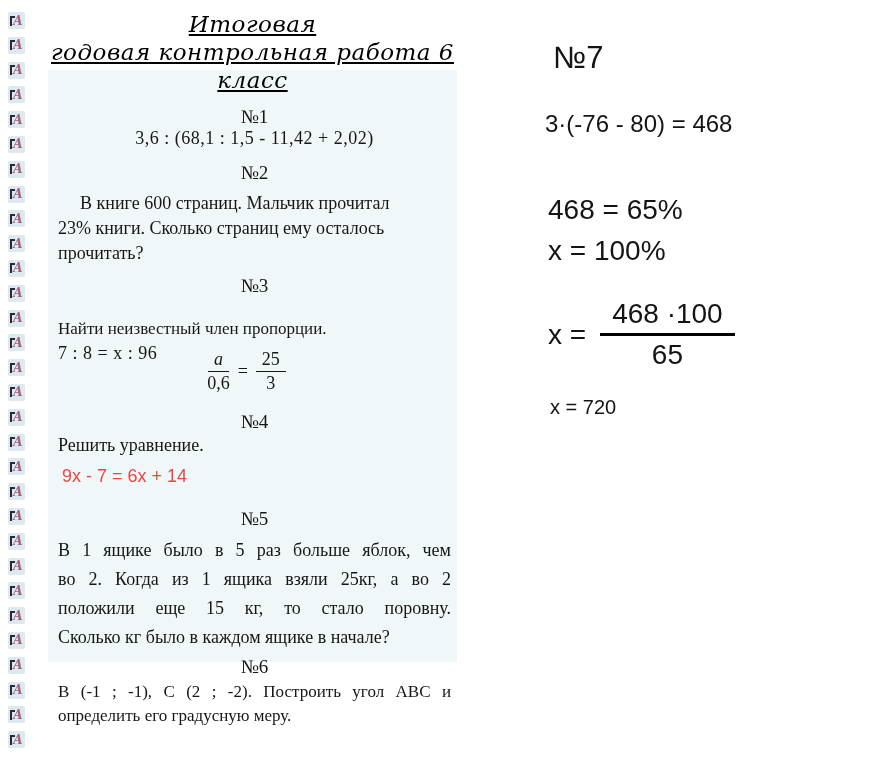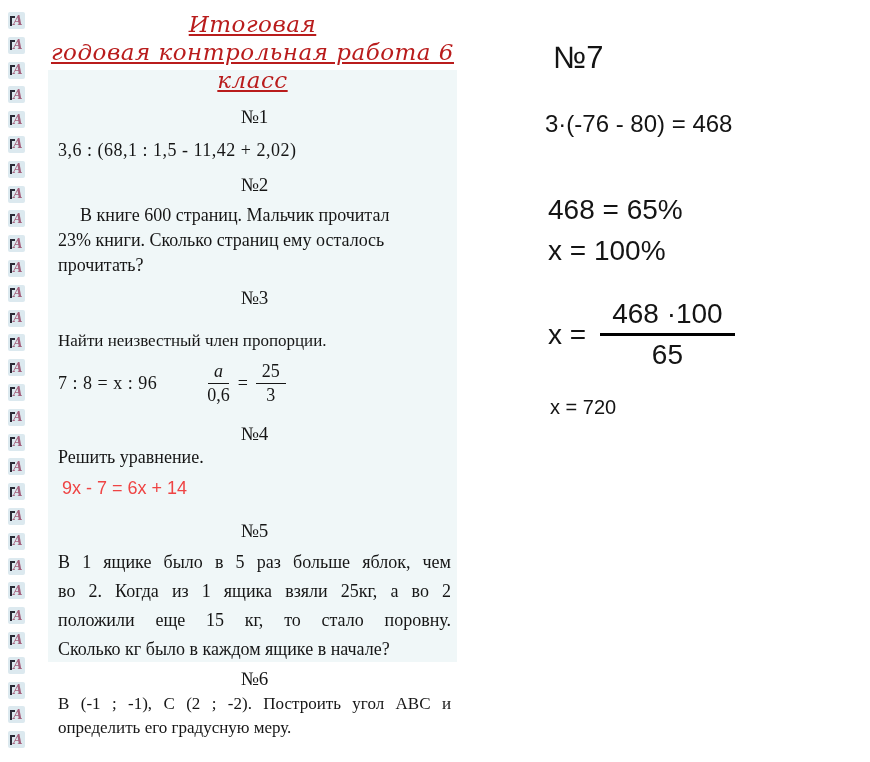--- a/index.html
+++ b/index.html
@@ -11,32 +11,32 @@
   #markers { position:absolute; left:8px; top:12px; width:20px; }
   .mk { width:17px; height:17px; background:#dce9ef; border-radius:2px;
         margin-bottom:7.8px; display:flex; align-items:center; justify-content:center; }
   .mk-bar { display:inline-block; width:2px; height:10px; background:#2a2a36; position:relative; margin-right:1px; }
   .mk-bar::before { content:''; position:absolute; top:0; left:0; width:5px; height:2px; background:#2a2a36; }
   .mk-a { color:#a4607c; font:italic bold 12px "DejaVu Serif",serif; line-height:1; }
 
   
   #panel-bg { position:absolute; left:48px; top:70px; width:409px; height:592px; background:#f0f7f8; }
   #worksheet { position:absolute; left:48px; top:10px; width:409px; }
-  .ws-title { text-align:center; font:italic 23px "DejaVu Serif",serif; color:#b91c1c;
+  .ws-title { text-align:center; font:italic 23px "DejaVu Serif",serif; color:#000000;
               text-decoration:underline; line-height:28px; letter-spacing:.5px; }
   .ws-body { padding:10px 6px 0 10px; color:#161616; font-size:17px; }
   .prob-heading { text-align:center; font-size:19px; margin-top:10px; }
-  .centered-expr { text-align:left; font-size:18px; margin-top:12px; letter-spacing:.5px; }
+  .centered-expr { text-align:center; font-size:18px; margin-top:0; letter-spacing:.5px; }
   .para { line-height:25px; margin-top:6px; }
   .para .tline { white-space:pre; }
   .indent-first .tline:first-child { text-indent:22px; }
   .justify .tline { text-align:justify; text-align-last:justify; white-space:normal; }
   .justify .tline:last-child { text-align-last:left; }
   .instr { margin-top:22px; }
-  .prop-row { display:flex; align-items:center; margin-top:4px; height:56px; }
+  .prop-row { display:flex; margin-top:4px; height:56px; }
   .prop-text { font-size:18px; letter-spacing:.5px; }
   .frac { display:inline-flex; flex-direction:column; align-items:center; text-align:center; }
   .frac .num { border-bottom:1.5px solid #161616; padding:0 6px 1px 6px; }
   .frac .den { padding-top:1px; }
   .prop-frac-group { display:flex; align-items:center; margin-left:50px; font-size:18px; }
   .prop-eq { margin:0 8px; }
   .sans { font-family:"Liberation Sans","DejaVu Sans",sans-serif; }
   .equation { font-size:18px; margin-top:10px; padding-left:4px; color:#ef4444; }
 
   

